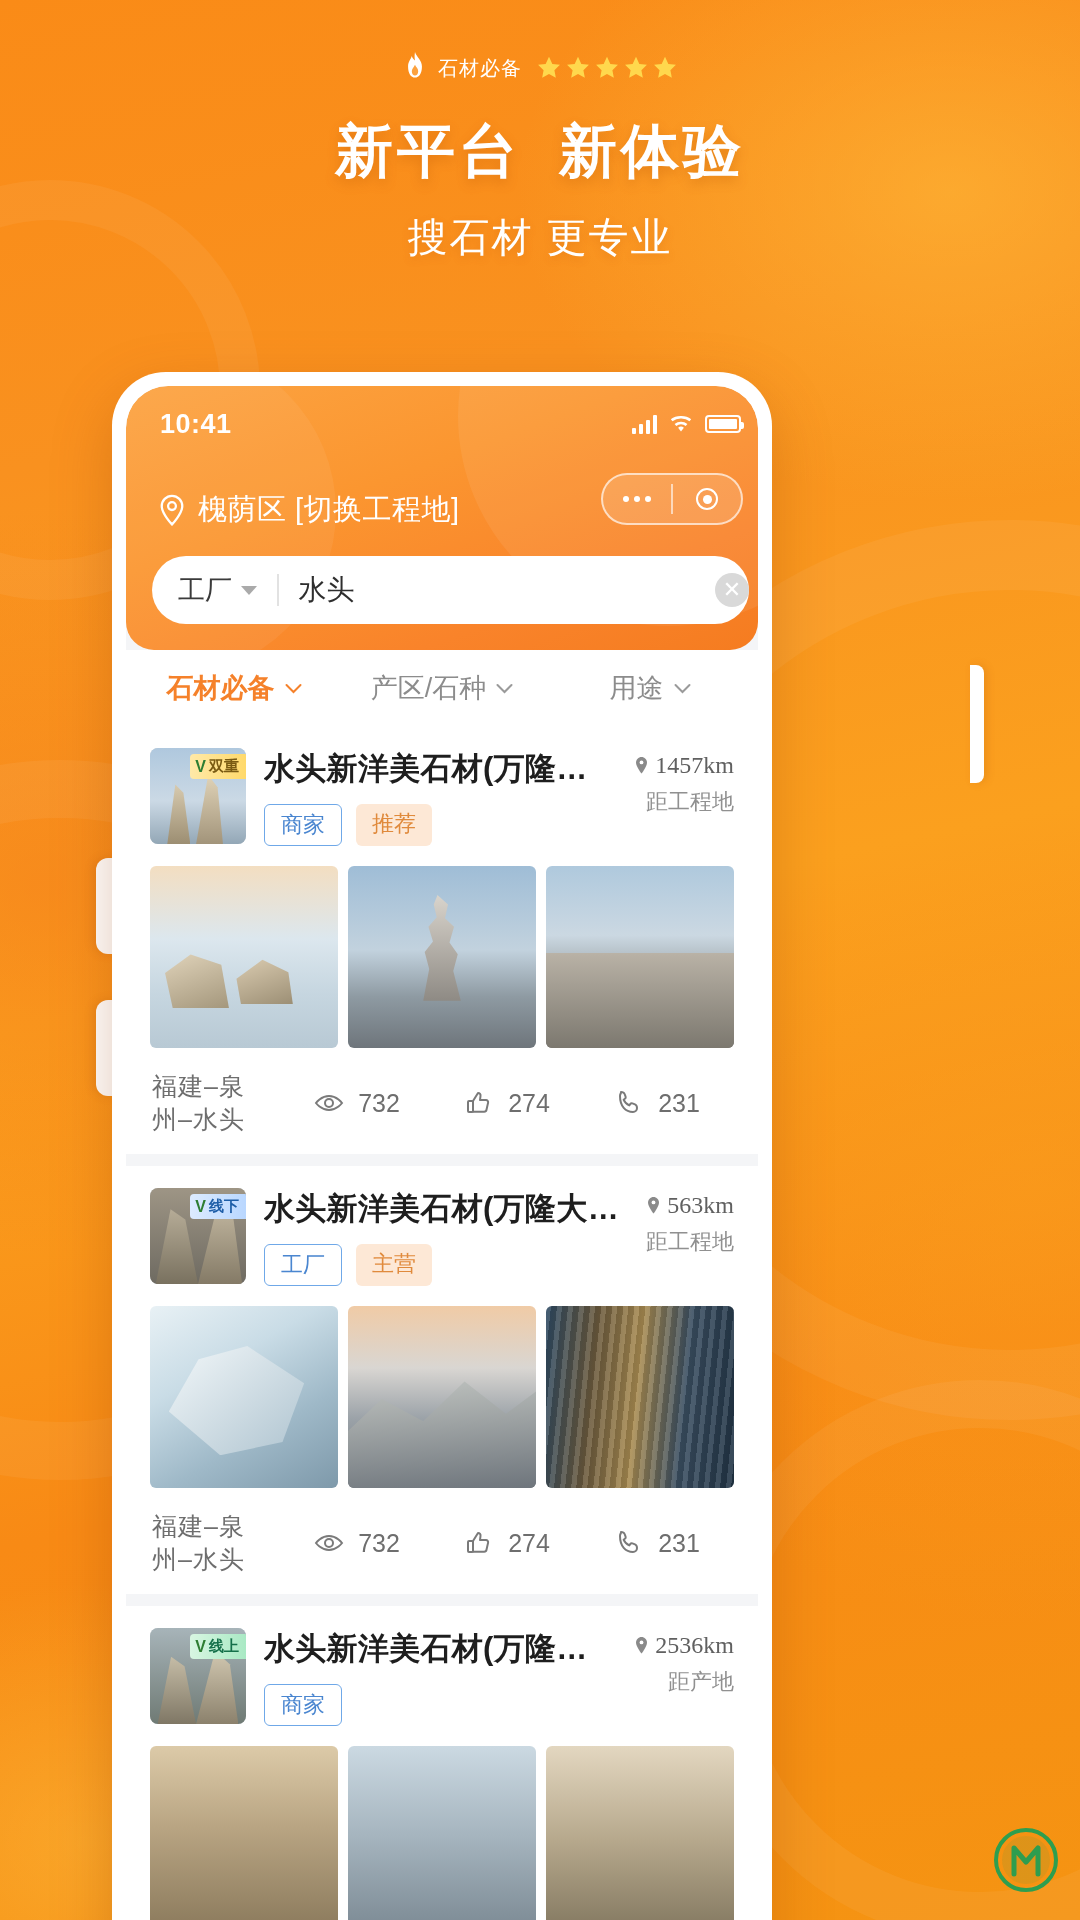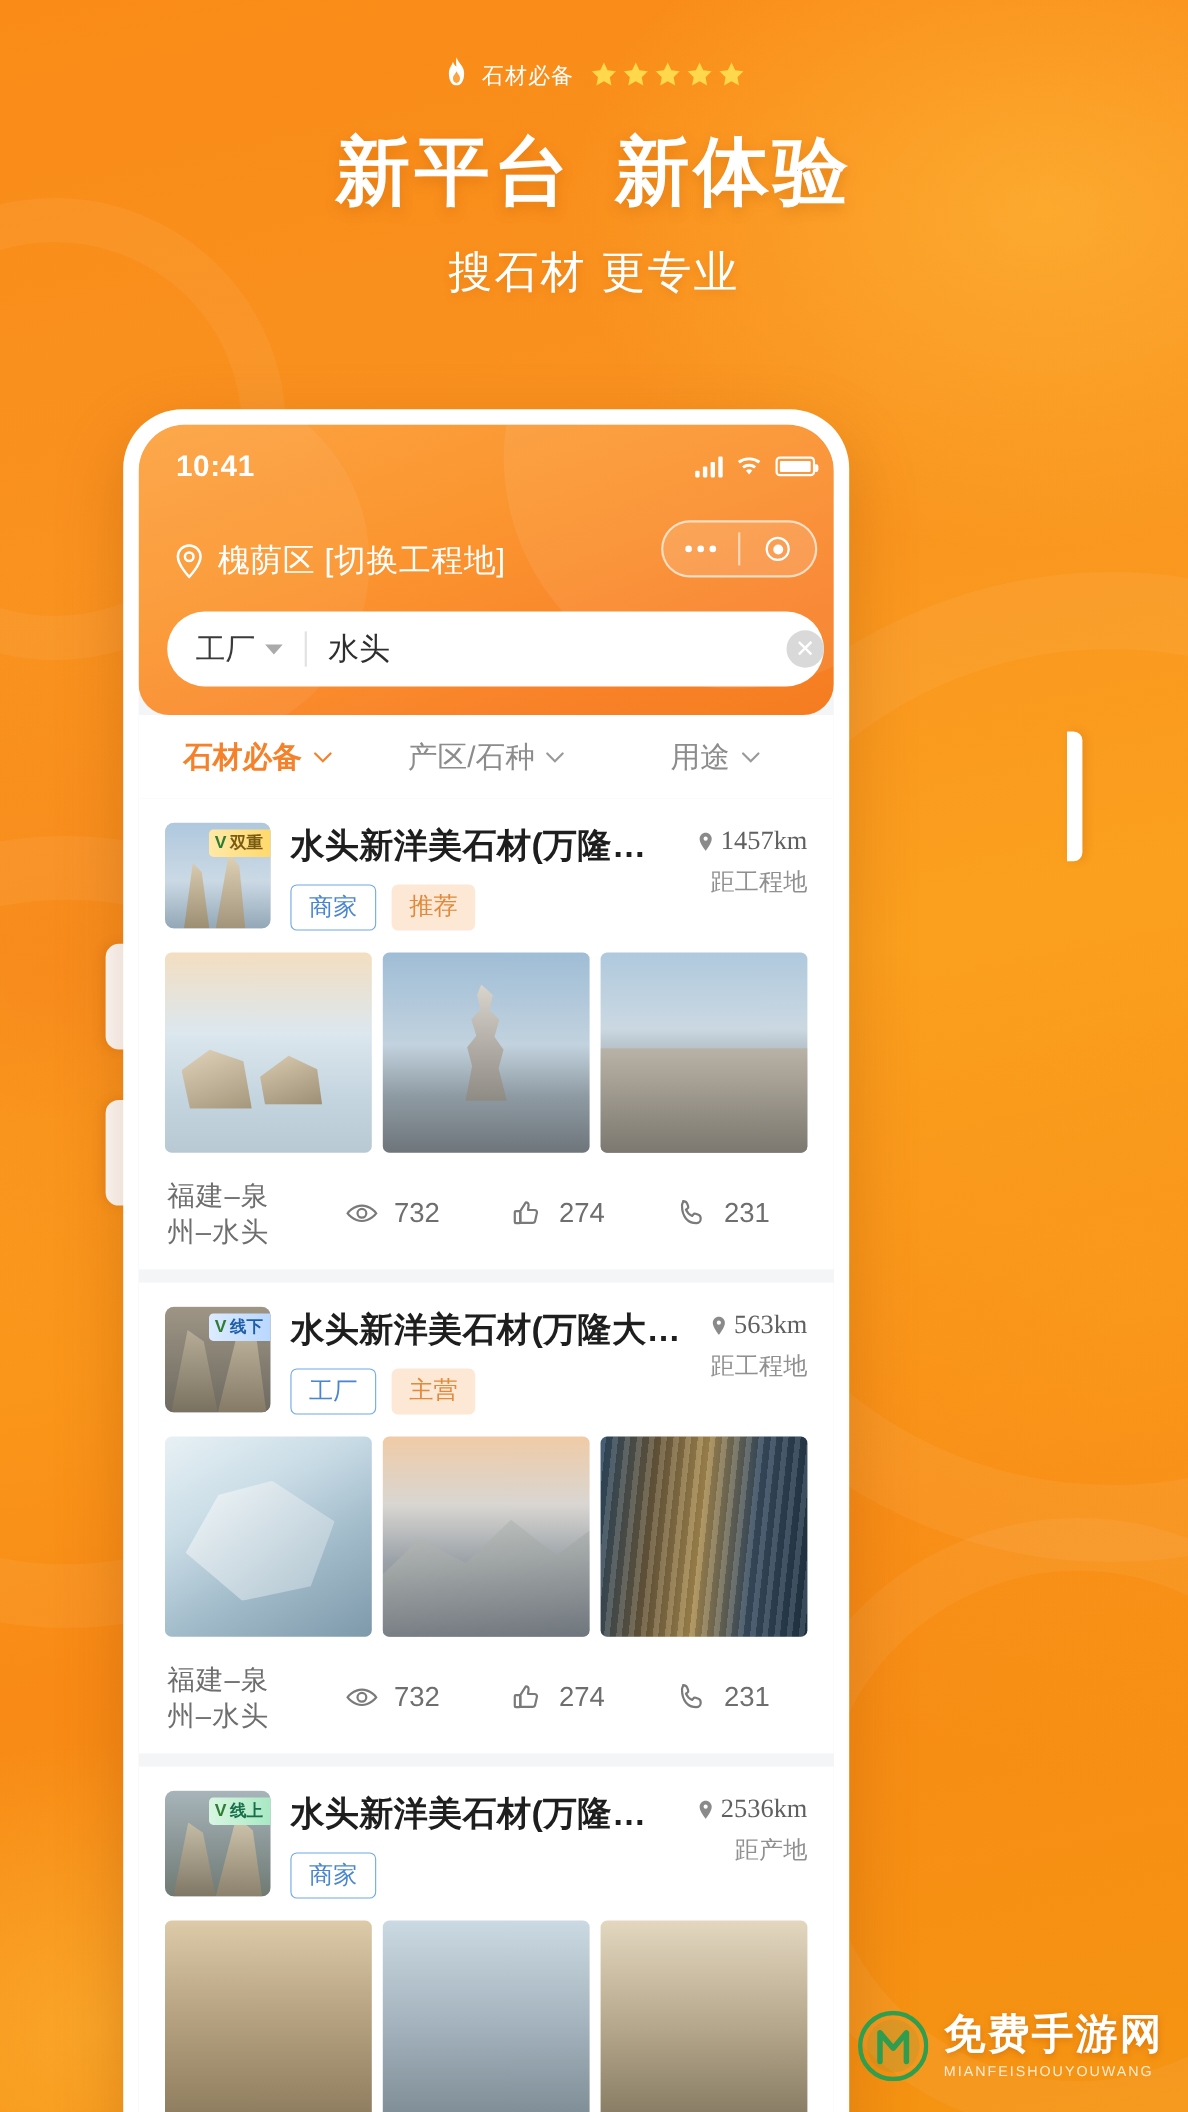--- a/index.html
+++ b/index.html
@@ -35,21 +35,21 @@
     display:flex; align-items:center; justify-content:center; gap:10px;
     margin-top:52px;
     color:#FFFFFF; font-size:20px; font-weight:400; letter-spacing:1px;
   }
   .flame { width:26px; height:32px; display:block; }
   .stars { display:flex; gap:3px; margin-left:4px; }
   .star { width:26px; height:26px; display:block; }
 
   .headline {
     margin-top:38px;
-    font-size:68px; font-weight:800; color:#FFFFFF;
+    font-size:58px; font-weight:800; color:#FFFFFF;
     letter-spacing:4px;
     text-shadow:0 5px 12px rgba(183,78,0,0.30);
     line-height:1;
   }
   .headline .gap { display:inline-block; width:38px; }
   .subline {
     margin-top:30px;
     font-size:40px; font-weight:500; color:#FFFFFF;
     letter-spacing:2px;
     text-shadow:0 3px 8px rgba(183,78,0,0.22);
@@ -581,17 +581,13 @@
     </div>
   </div>
 </div>
 
 <div class="watermark">
   <svg class="wm-badge" viewBox="0 0 64 64">
     <circle cx="32" cy="32" r="30" fill="none" stroke="#2E9E4F" stroke-width="4"></circle>
     <path d="M20 46V20l12 14 12-14v26" fill="none" stroke="#2E9E4F" stroke-width="5" stroke-linejoin="round" stroke-linecap="round"></path>
     <circle cx="32" cy="32" r="24" fill="rgba(46,158,79,0.12)"></circle>
   </svg>
-  <div class="wm-text">
-    <span class="wm-main">免费手游网</span>
-    <span class="wm-sub">MIANFEISHOUYOUWANG</span>
-  </div>
 </div>
 
 </body></html>

